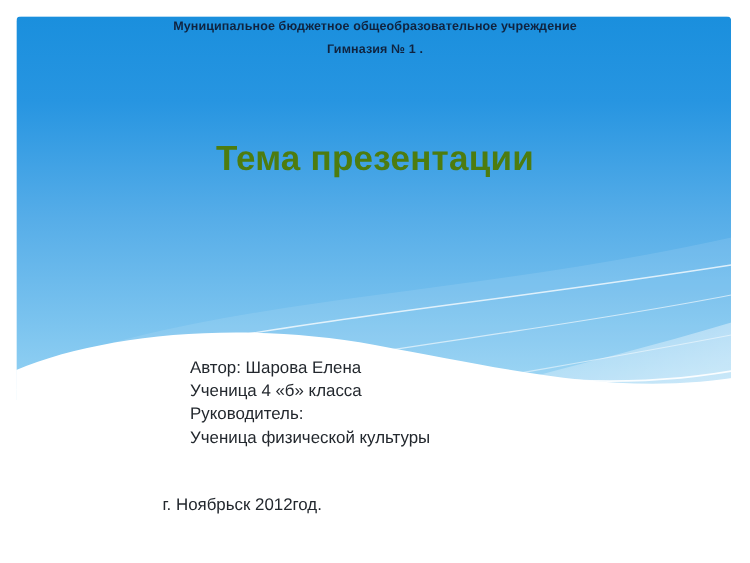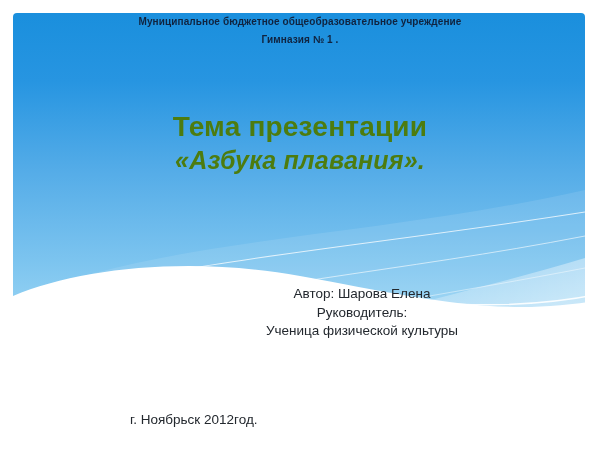--- a/index.html
+++ b/index.html
@@ -73,38 +73,37 @@
     font-style: italic;
     line-height: 33px;
     letter-spacing: 0.2px;
   }
 
   .author-block {
     position: absolute;
     right: 28px;
     top: 285px;
     width: 420px;
-    text-align: center;
+    text-align: left;
     z-index: 3;
     color: #23282e;
     font-size: 13.5px;
     line-height: 18.5px;
   }
   .author-block .aline { display: block; white-space: nowrap; }
 
   .place-block {
     position: absolute;
     left: 130px;
     top: 395px;
     z-index: 3;
     color: #23282e;
     font-size: 13.5px;
     line-height: 18px;
     white-space: nowrap;
-    margin-top: 16px;
   }
 </style>
 </head>
 <body>
 
 <div class="slide">
 
   <svg class="backdrop" viewBox="0 0 600 450" width="600" height="450" preserveAspectRatio="none">
     <defs>
       <linearGradient id="skyGrad" x1="0" y1="0" x2="0" y2="1">
@@ -156,24 +155,24 @@
     <path d="M 585 0 L 600 0 L 600 450 L 585 450 Z" fill="#ffffff"></path>
   </svg>
 
   <div class="header-block">
     <span class="hline">Муниципальное бюджетное общеобразовательное учреждение</span>
     <span class="hline">Гимназия № 1 .</span>
   </div>
 
   <div class="title-block">
     <span class="title-main">Тема презентации</span>
-    <span class="title-sub">«Азбука  плавания».</span>
   </div>
 
   <div class="author-block">
     <span class="aline">Автор:  Шарова Елена</span>
+    <span class="aline">Ученица 4 «б» класса</span>
     <span class="aline">Руководитель:</span>
     <span class="aline">Ученица физической культуры</span>
   </div>
 
   <div class="place-block">г. Ноябрьск   2012год.</div>
 
 </div>
 
 </body></html>

